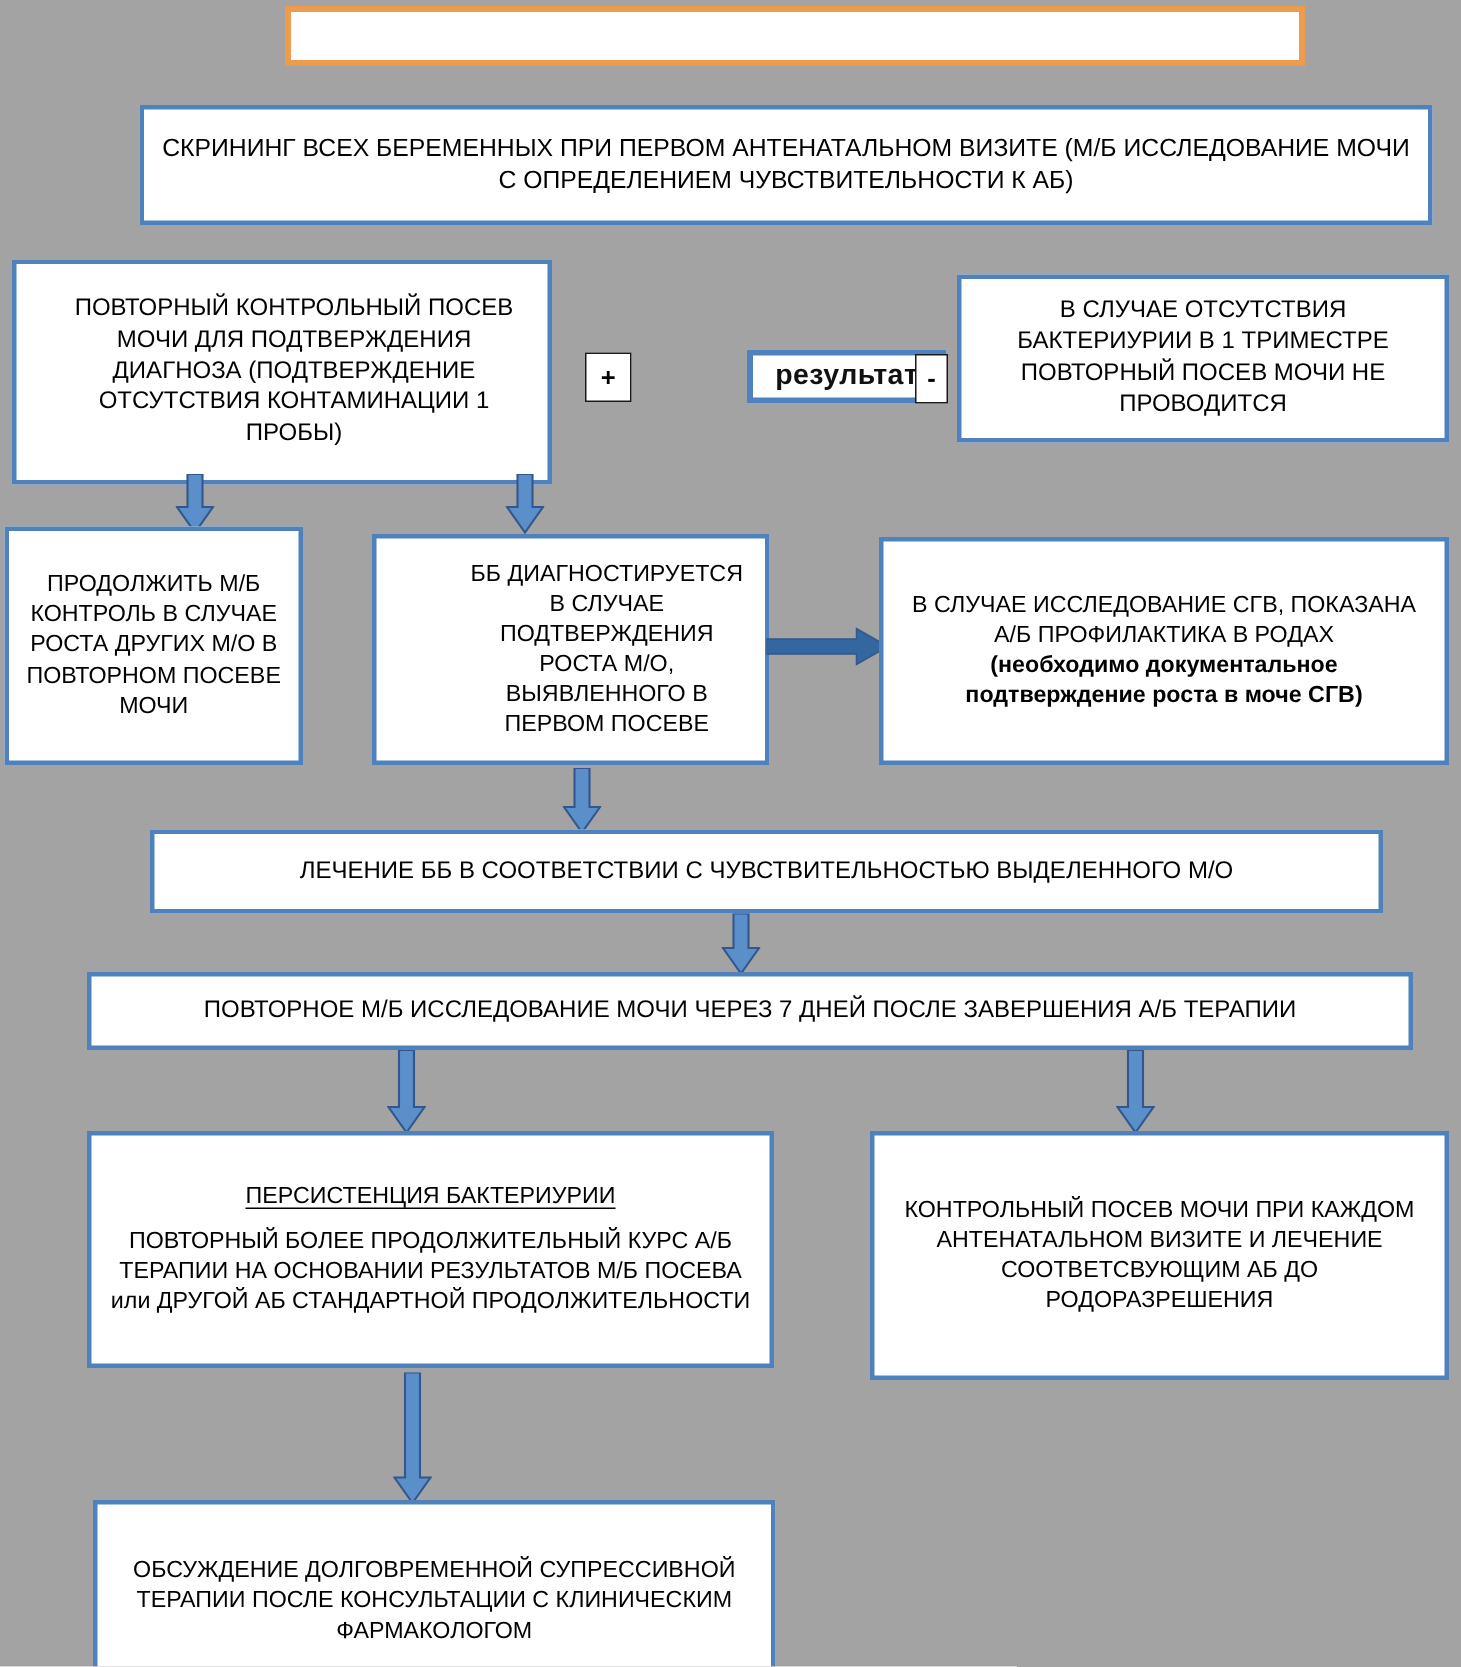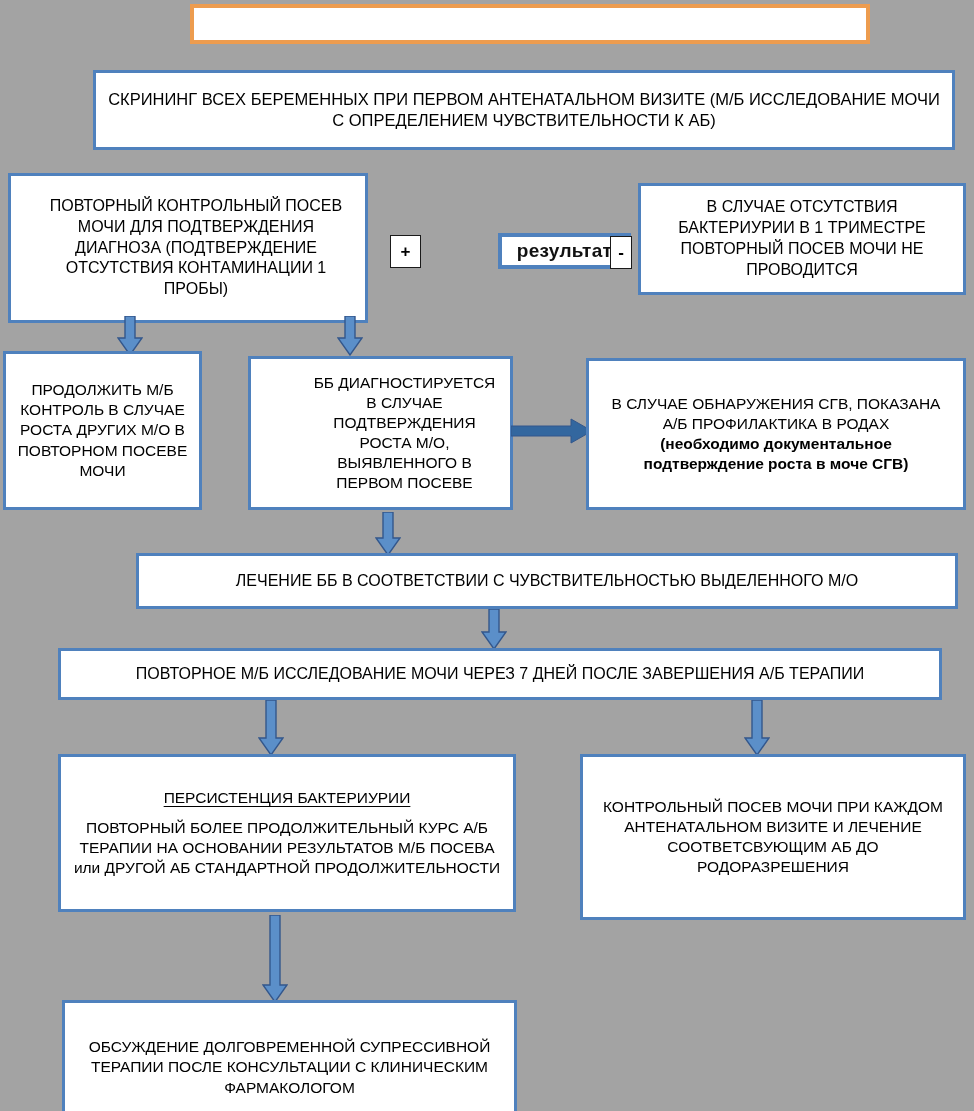--- a/index.html
+++ b/index.html
@@ -105,32 +105,32 @@
   <div class="box b-small" style="left:248px;top:356px;width:265px;height:154px;padding-left:48px;">
     <div class="inner">ББ ДИАГНОСТИРУЕТСЯ В СЛУЧАЕ ПОДТВЕРЖДЕНИЯ РОСТА М/О, ВЫЯВЛЕННОГО В ПЕРВОМ ПОСЕВЕ</div>
   </div>
 
   <svg class="arrow" style="left:511px;top:418px;width:82px;height:26px;" viewBox="0 0 82 26">
     <polygon points="0,8 60,8 60,1 81,13 60,25 60,18 0,18" fill="#33679f" stroke="#33578c" stroke-width="1"></polygon>
   </svg>
 
   <div class="box b-small" style="left:586px;top:358px;width:380px;height:152px;">
     <div class="inner">
-      <span class="blk">В СЛУЧАЕ ОБНАРУЖЕНИЯ СГВ, ПОКАЗАНА</span>
+      <span class="blk">В СЛУЧАЕ ИССЛЕДОВАНИЕ СГВ, ПОКАЗАНА</span>
       <span class="blk">А/Б ПРОФИЛАКТИКА В РОДАХ</span>
       <span class="blk bold">(необходимо документальное</span>
       <span class="blk bold">подтверждение роста в моче СГВ)</span>
     </div>
   </div>
 
   <svg class="arrow" style="left:375px;top:512px;width:26px;height:44px;" viewBox="0 0 26 44">
     <polygon points="8,0 18,0 18,26 25,26 13,43 1,26 8,26" fill="#5b8fc9" stroke="#33578c" stroke-width="1.4"></polygon>
   </svg>
 
-  <div class="box b-mid" style="left:100px;top:553px;width:822px;height:56px;margin-left:36px;">
+  <div class="box b-mid" style="left:100px;top:553px;width:822px;height:56px;">
     <div class="inner">ЛЕЧЕНИЕ ББ В СООТВЕТСТВИИ С ЧУВСТВИТЕЛЬНОСТЬЮ ВЫДЕЛЕННОГО М/О</div>
   </div>
 
   <svg class="arrow" style="left:481px;top:609px;width:26px;height:41px;" viewBox="0 0 26 41">
     <polygon points="8,0 18,0 18,23 25,23 13,40 1,23 8,23" fill="#5b8fc9" stroke="#33578c" stroke-width="1.4"></polygon>
   </svg>
 
   <div class="box b-mid" style="left:58px;top:648px;width:884px;height:52px;">
     <div class="inner">ПОВТОРНОЕ М/Б ИССЛЕДОВАНИЕ МОЧИ ЧЕРЕЗ 7 ДНЕЙ ПОСЛЕ ЗАВЕРШЕНИЯ А/Б ТЕРАПИИ</div>
   </div>

